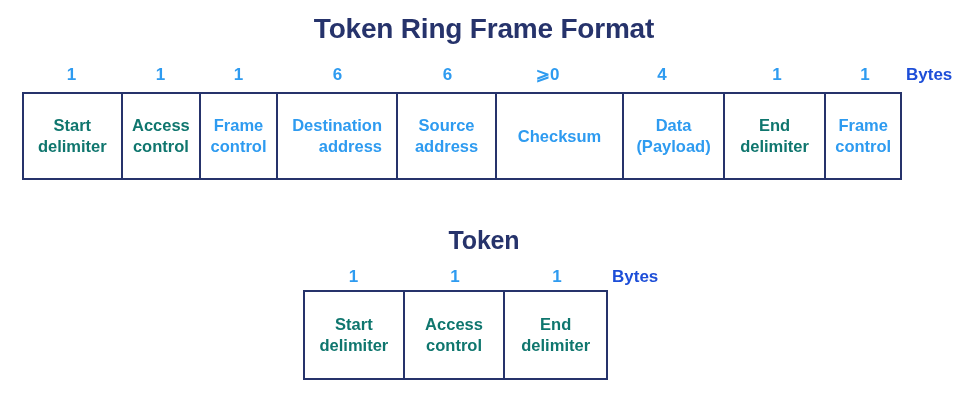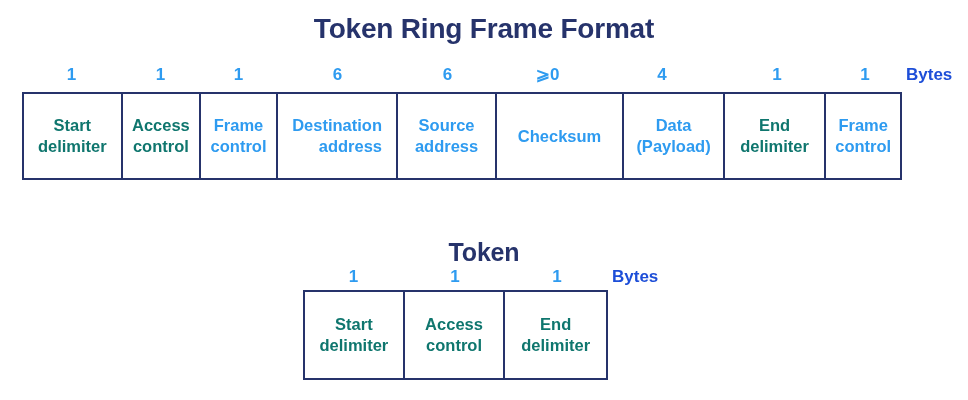--- a/index.html
+++ b/index.html
@@ -35,21 +35,20 @@
     left: 0; top: 12px;
     width: 968px;
     font-size: 28px;
     line-height: 34px;
   }
   #token-title {
     left: 0; top: 224px;
     width: 968px;
     font-size: 25px;
     line-height: 32px;
-    margin-top: 12px;
   }
 
   
   .size-row {
     position: absolute;
     display: flex;
     height: 26px;
     align-items: center;
   }
   .size-cell {

